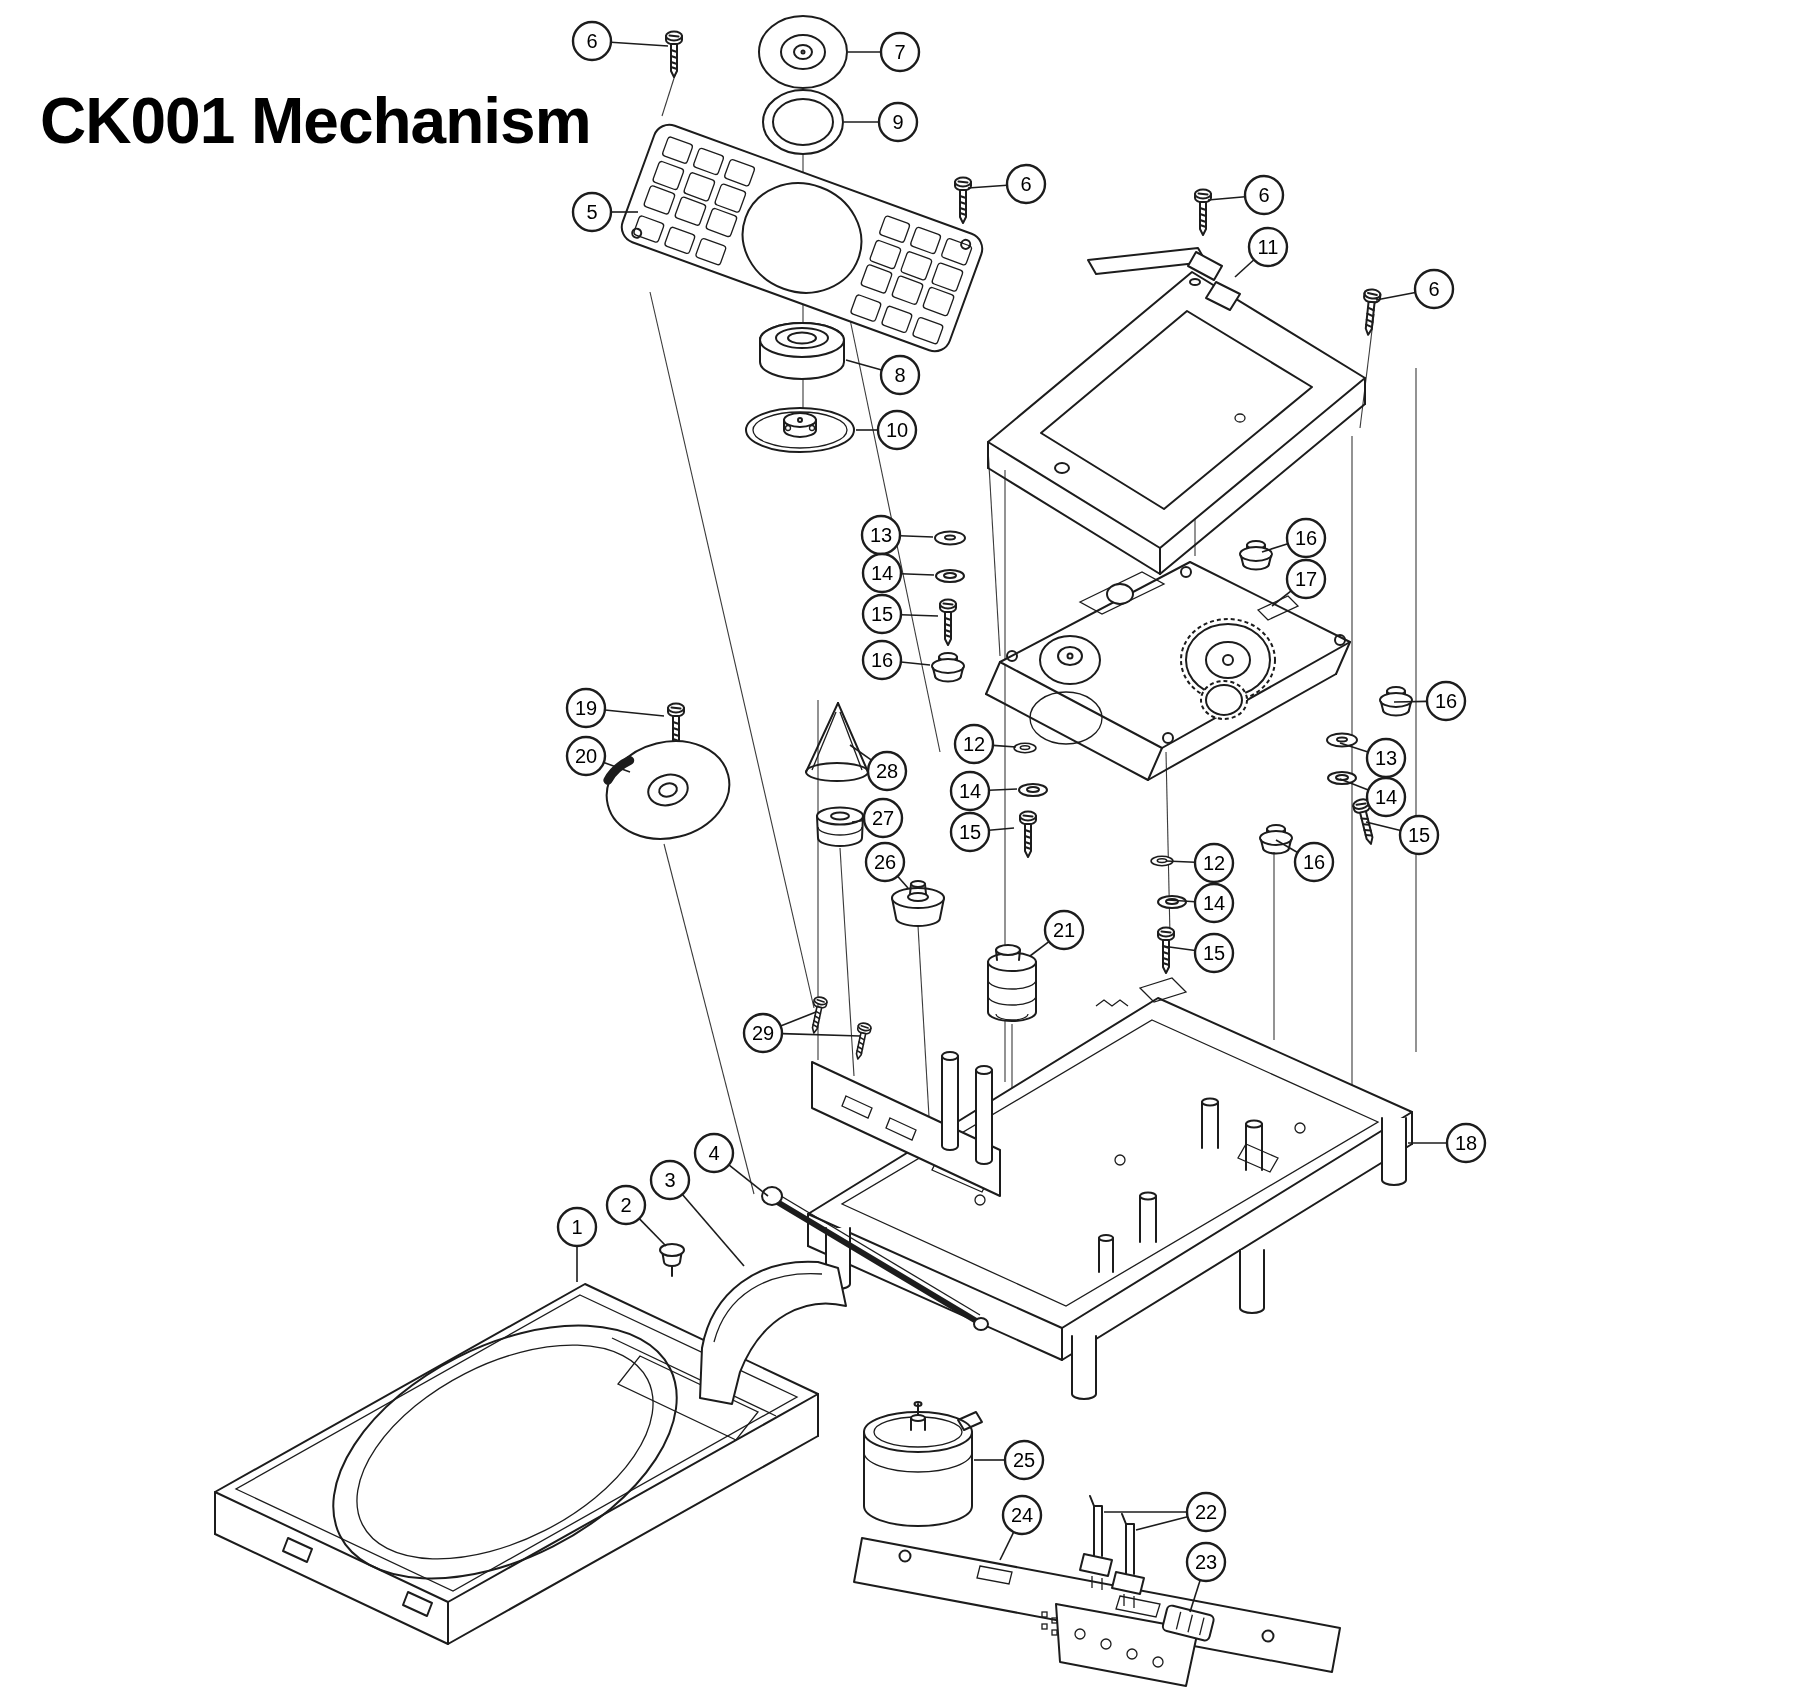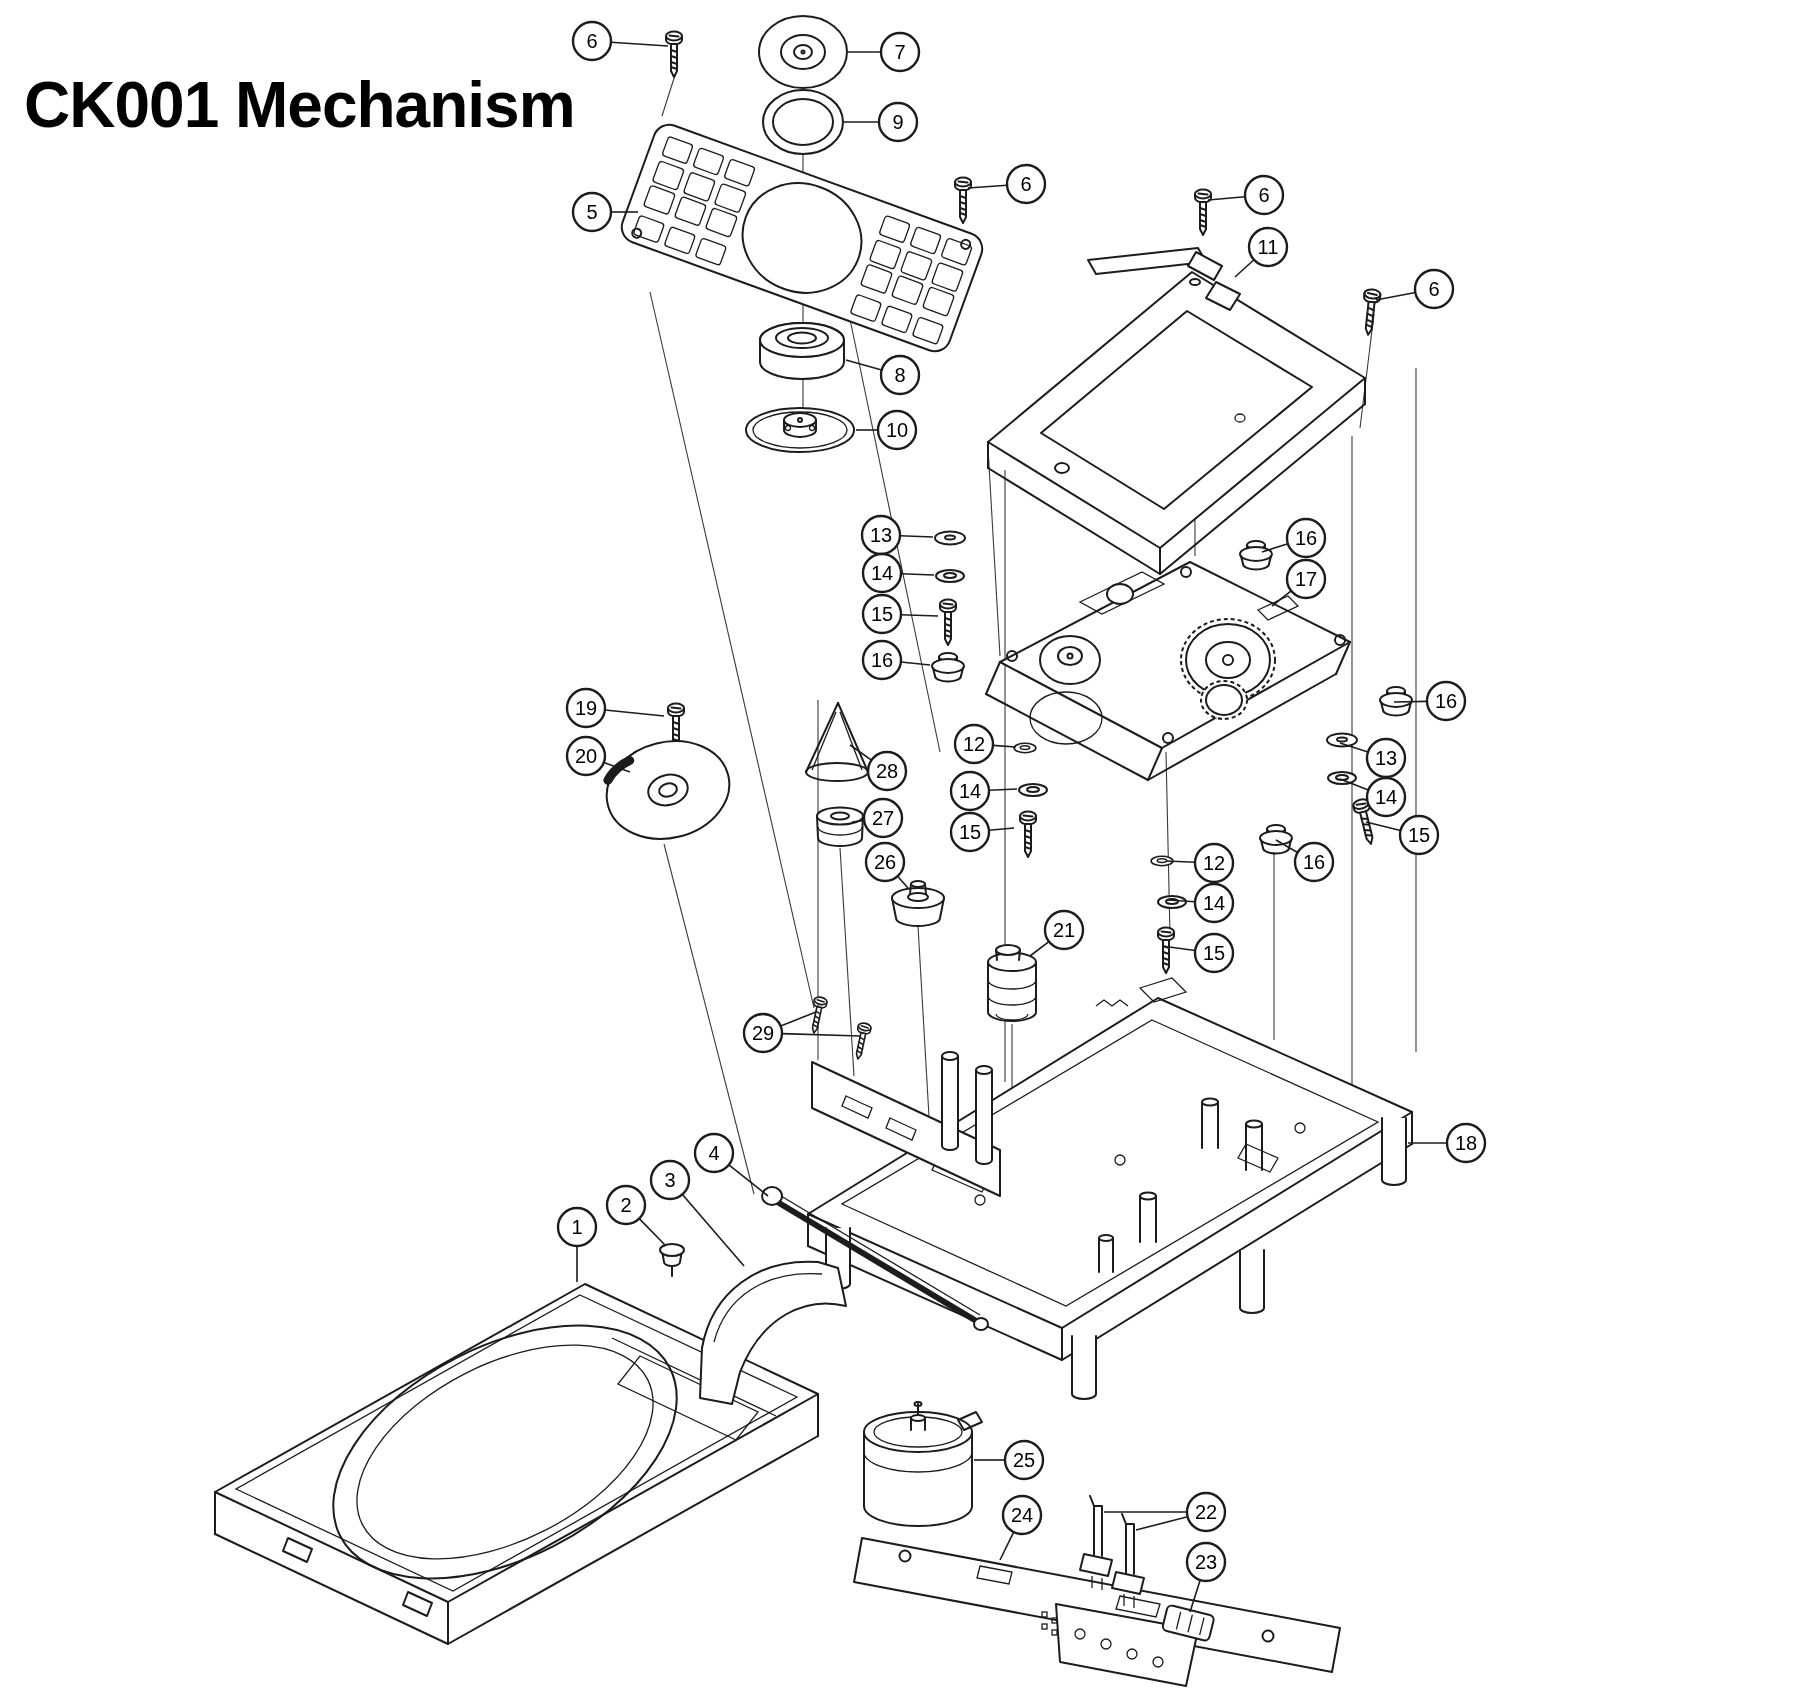--- a/index.html
+++ b/index.html
@@ -1,17 +1,17 @@
 <!DOCTYPE html>
 <html><head>
 <meta charset="utf-8">
 <style>
   html,body{margin:0;padding:0;background:#ffffff;}
   .stage{position:relative;width:1800px;height:1694px;background:#ffffff;overflow:hidden;font-family:"Liberation Sans",sans-serif;}
-  .title{position:absolute;left:24px;top:68px;margin:0;font-family:"Liberation Sans",sans-serif;
+  .title{position:absolute;left:24px;top:68px;margin:16px;font-family:"Liberation Sans",sans-serif;
          font-weight:bold;font-size:64px;letter-spacing:-1px;color:#000;}
   svg.art{position:absolute;left:0;top:0;}
   .s{stroke:#1c1c1c;stroke-width:2;fill:none;stroke-linecap:round;stroke-linejoin:round;}
   .sw{stroke:#1c1c1c;stroke-width:2;fill:#ffffff;stroke-linecap:round;stroke-linejoin:round;}
   .t{stroke:#3a3a3a;stroke-width:1.1;fill:none;}
   .th{stroke:#1c1c1c;stroke-width:1.3;fill:none;}
   .s4{stroke:#1c1c1c;stroke-width:6;fill:none;stroke-linecap:round;}
   .slot{stroke:#1c1c1c;stroke-width:9;fill:none;stroke-linecap:round;}
   .gear{stroke:#1c1c1c;stroke-width:2;fill:#ffffff;stroke-dasharray:4 3;}
   .co{fill:#ffffff;stroke:#1c1c1c;stroke-width:2.4;}

